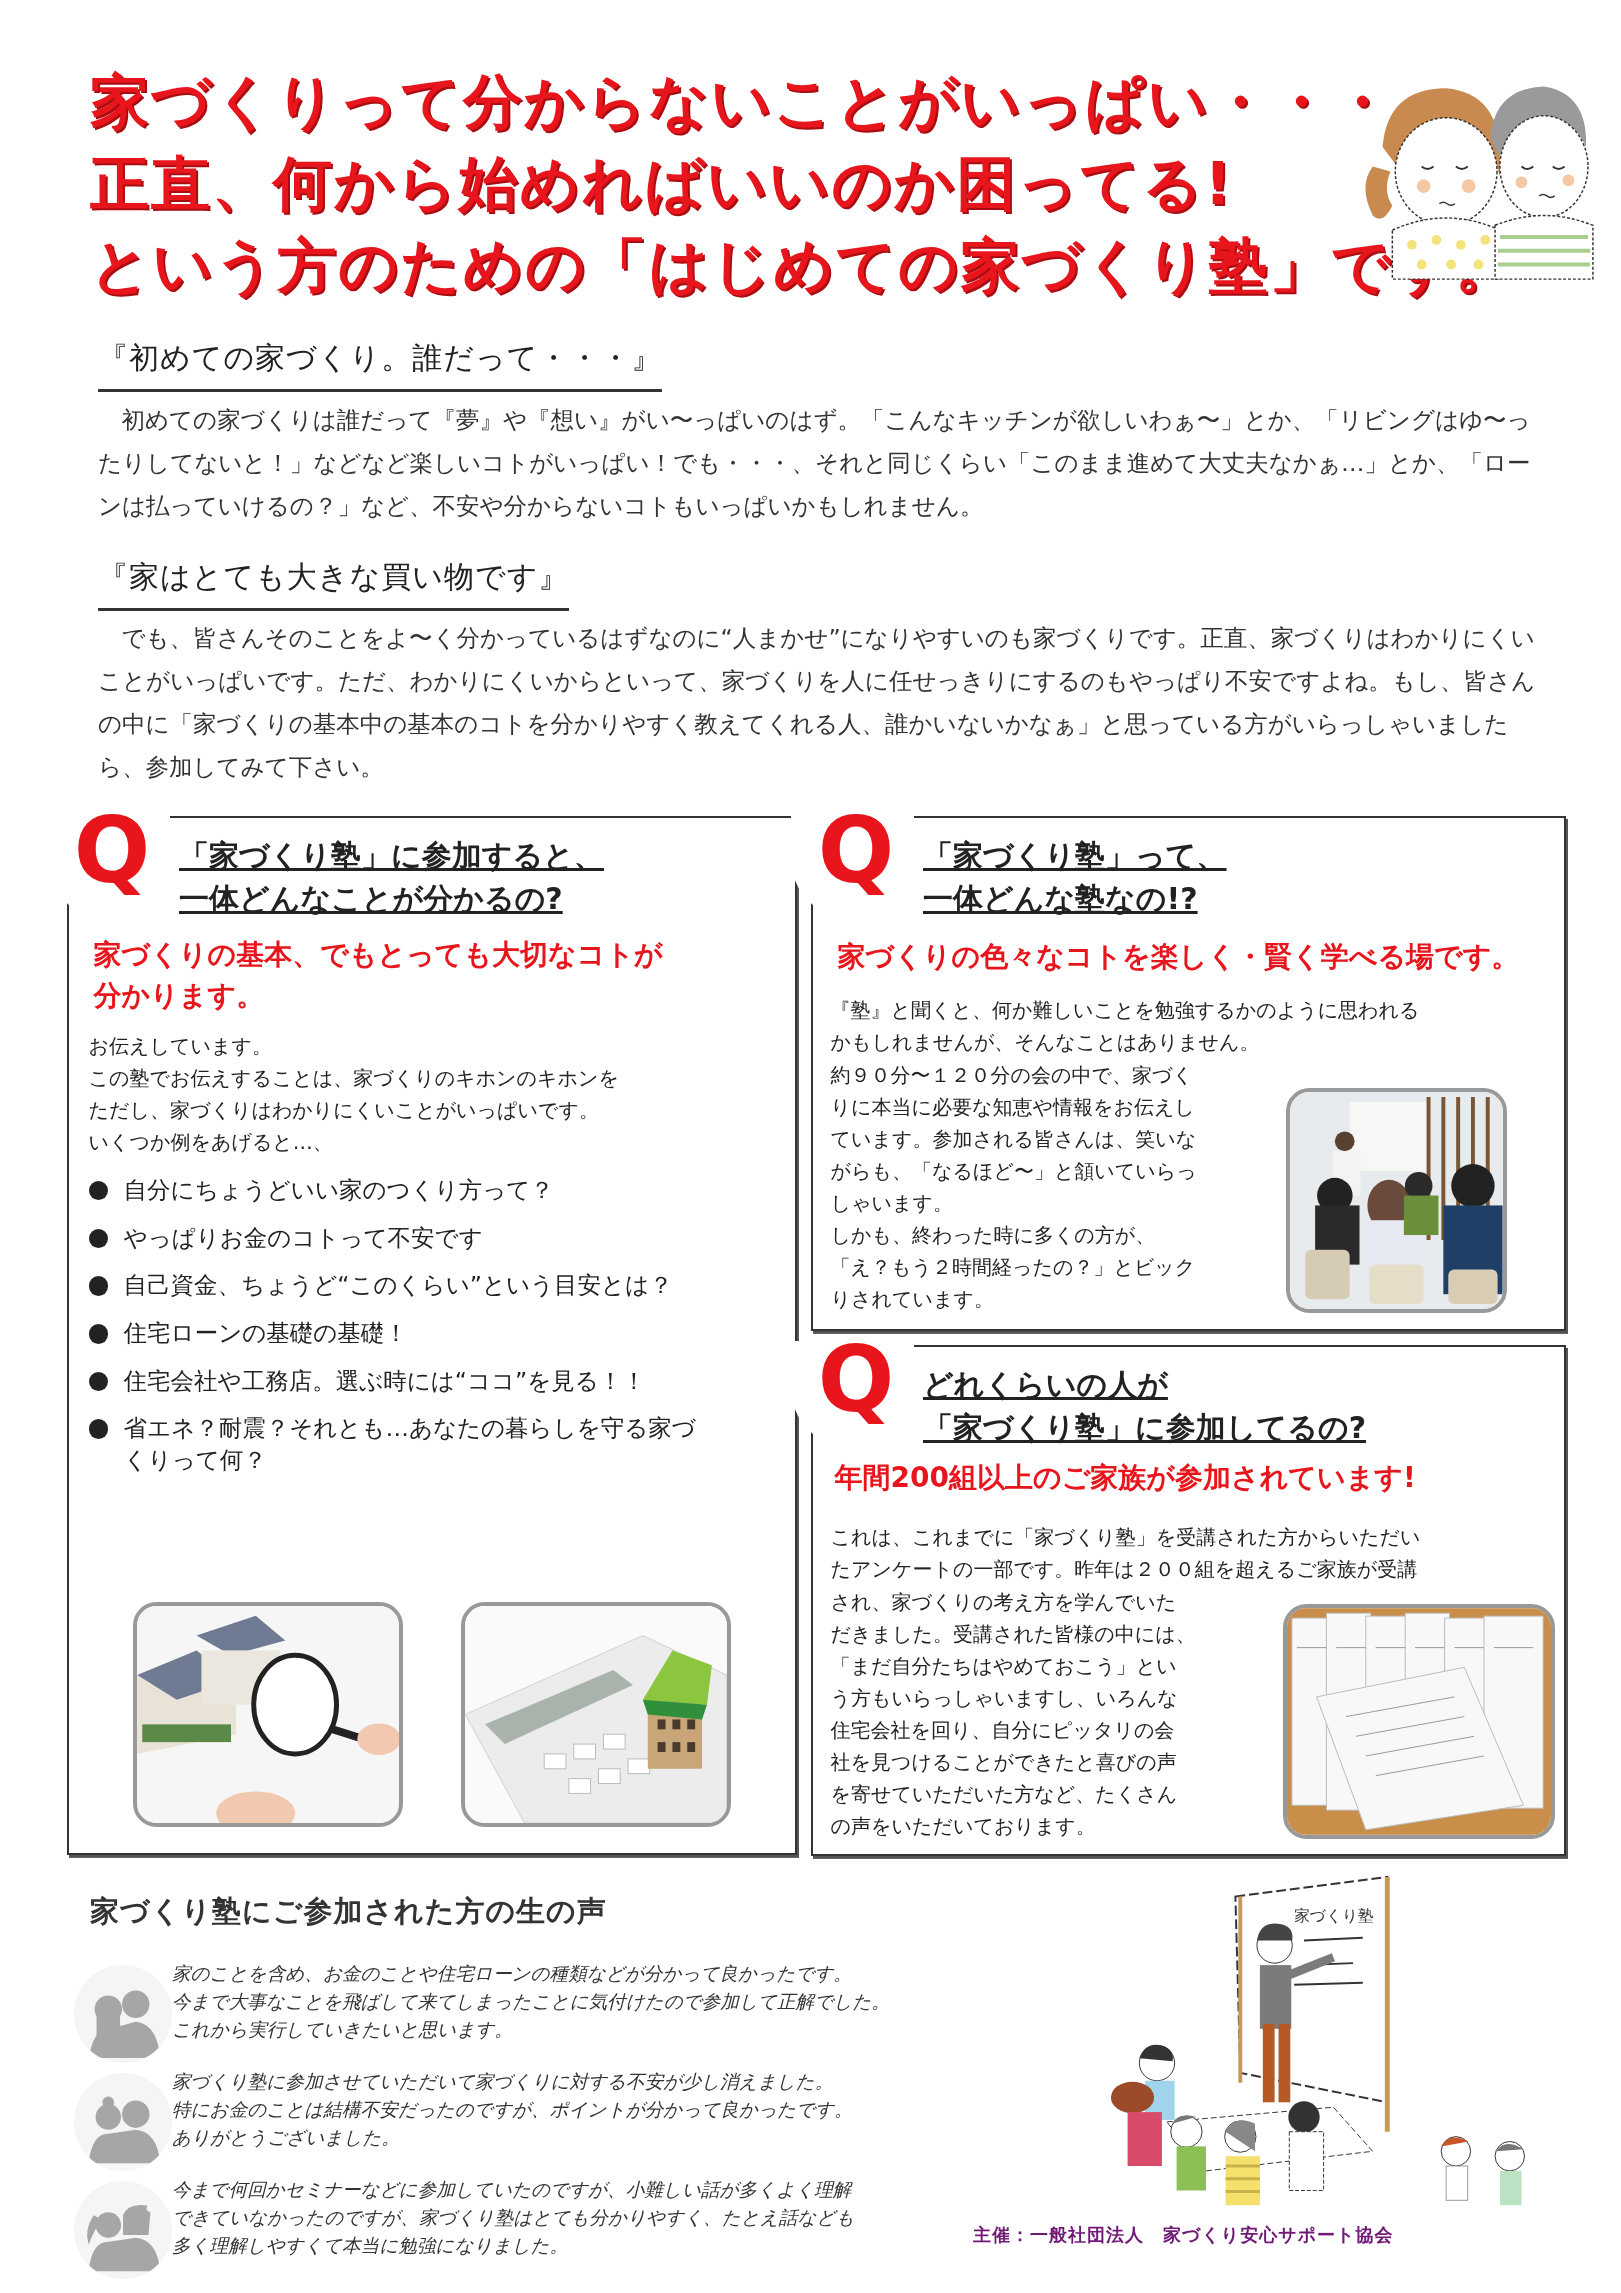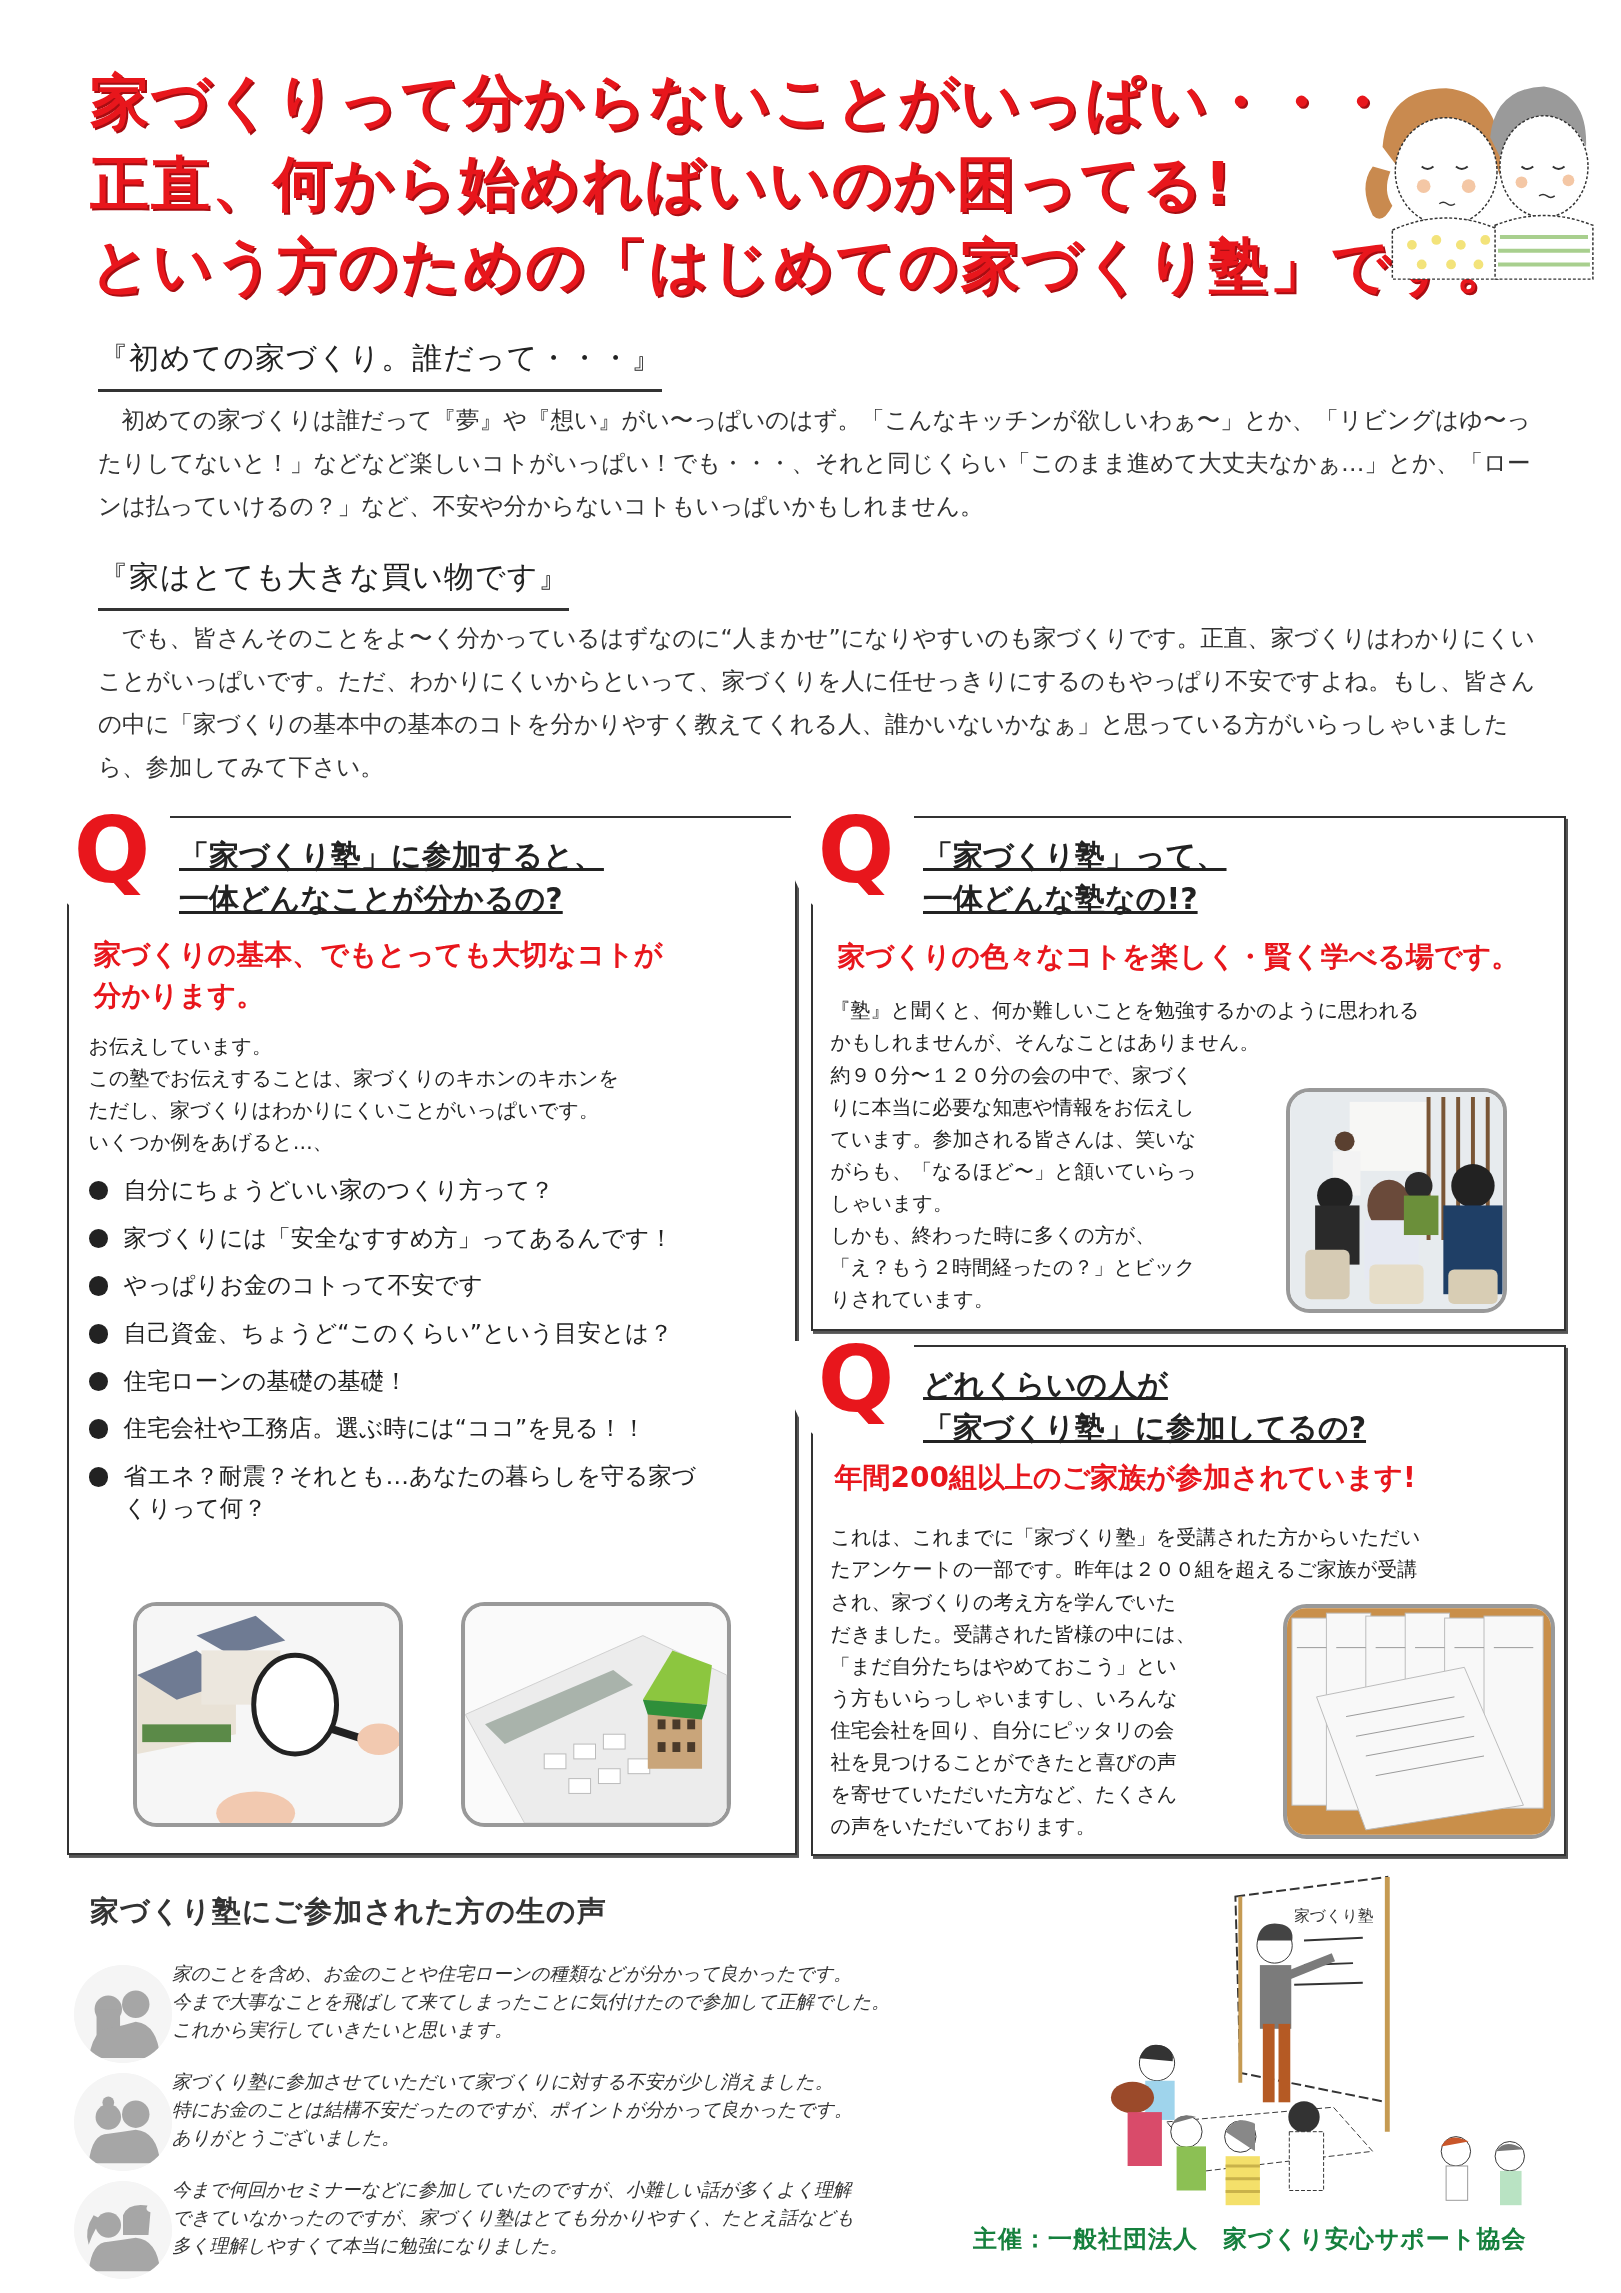--- a/index.html
+++ b/index.html
@@ -58,21 +58,21 @@
   .voices-title { position: absolute; left: 90px; top: 1892px; font-size: 29px; color: #333; white-space: nowrap; letter-spacing: 1px; }
   .voice { position: absolute; left: 74px; width: 843px; height: 108px; }
   .voice.v1 { top: 1960px; }
   .voice.v2 { top: 2068px; }
   .voice.v3 { top: 2176px; }
   .voice .avatar { position: absolute; left: 0; top: 4.9px; width: 98px; height: 98px; border-radius: 50%; background: #f5f5f5; }
   .voice .text { position: absolute; left: 98px; top: 0; font-family: "DejaVu Sans", sans-serif; font-size: 18.6px; line-height: 28px; color: #333; white-space: nowrap; font-style: italic; }
 
   
   .classroom { position: absolute; left: 1010px; top: 1867px; width: 588px; height: 353px; }
-  .organizer { position: absolute; left: 973px; top: 2223px; font-weight: bold; font-size: 24px; color: #15803d; white-space: nowrap; letter-spacing: 1px; font-family: Liberation Mono, monospace; }
+  .organizer { position: absolute; left: 973px; top: 2223px; font-weight: bold; font-size: 18px; color: #701a75; white-space: nowrap; letter-spacing: 1px; font-family: Liberation Mono, monospace; }
 </style>
 </head>
 <body>
 
 <div class="headline">
   <span class="line">家づくりって分からないことがいっぱい・・・。</span>
   <span class="line">正直、何から始めればいいのか困ってる!</span>
   <span class="line">という方のための「はじめての家づくり塾」です。</span>
 </div>
 
@@ -128,21 +128,20 @@
     <div>分かります。</div>
   </div>
   <div class="qtext">
     <div>お伝えしています。</div>
     <div>この塾でお伝えすることは、家づくりのキホンのキホンを</div>
     <div>ただし、家づくりはわかりにくいことがいっぱいです。</div>
     <div>いくつか例をあげると…、</div>
   </div>
   <ul class="bullets">
     <li><span class="dot"></span><span>自分にちょうどいい家のつくり方って？</span></li>
-    <li><span class="dot"></span><span>家づくりには「安全なすすめ方」ってあるんです！</span></li>
     <li><span class="dot"></span><span>やっぱりお金のコトって不安です</span></li>
     <li><span class="dot"></span><span>自己資金、ちょうど“このくらい”という目安とは？</span></li>
     <li><span class="dot"></span><span>住宅ローンの基礎の基礎！</span></li>
     <li><span class="dot"></span><span>住宅会社や工務店。選ぶ時には“ココ”を見る！！</span></li>
     <li style="width:627px"><span class="dot"></span><span>省エネ？耐震？それとも…あなたの暮らしを守る家づくりって何？</span></li>
   </ul>
   <div class="photo p1">
     <svg width="100%" height="100%" viewBox="0 0 265 220">
       <rect width="265" height="220" fill="#f6f6f6"></rect>
       <polygon points="0,70 60,45 100,75 100,130 0,150" fill="#e9e2d6"></polygon>

